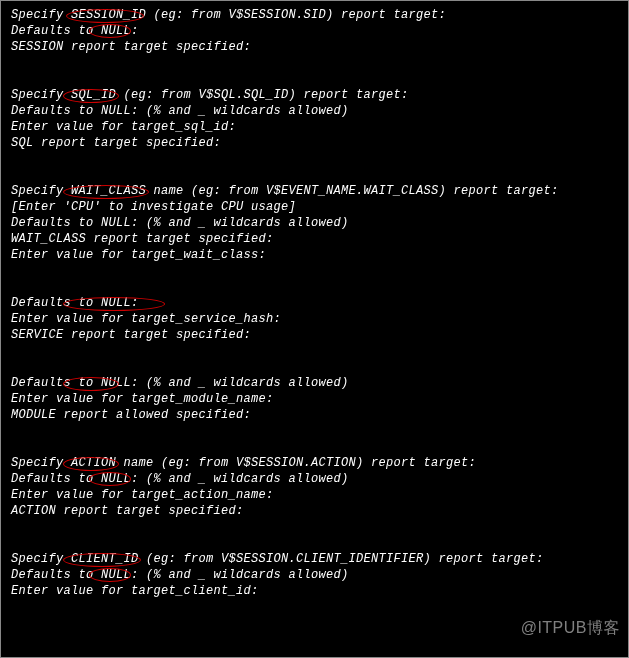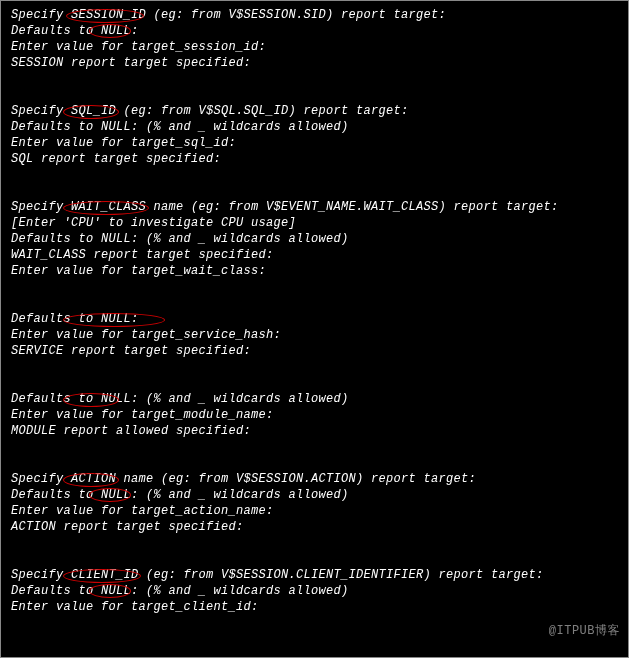--- a/index.html
+++ b/index.html
@@ -36,34 +36,33 @@
       position: absolute;
       border: 1px solid #cc0000;
       border-radius: 50%;
       pointer-events: none;
     }
     .watermark {
       position: absolute;
       bottom: 18px;
       right: 8px;
       color: #aaaaaa;
-      font-family: Liberation Mono, monospace;
-      font-size: 12px;
+      font-family: Liberation Sans, sans-serif;
+      font-size: 16px;
       opacity: 0.75;
       letter-spacing: 0.5px;
     }
   </style>
 </head>
 <body>
 
 <div id="container">
     <div class="block">
       <div class="line">Specify SESSION_ID (eg: from V$SESSION.SID) report target:</div>
       <div class="line">Defaults to NULL:</div>
-      <div class="line">Enter value for target_session_id:</div>
       <div class="line">SESSION report target specified:</div>
       <div class="circle" style="left: 55px; top: 2px; width: 78px; height: 14px;"></div>
       <div class="circle" style="left: 78px; top: 17px; width: 42px; height: 14px;"></div>
     </div>
     <div class="block">
       <div class="line">Specify SQL_ID (eg: from V$SQL.SQL_ID) report target:</div>
       <div class="line">Defaults to NULL: (% and _ wildcards allowed)</div>
       <div class="line">Enter value for target_sql_id:</div>
       <div class="line">SQL report target specified:</div>
       <div class="circle" style="left: 52px; top: 2px; width: 56px; height: 14px;"></div>

